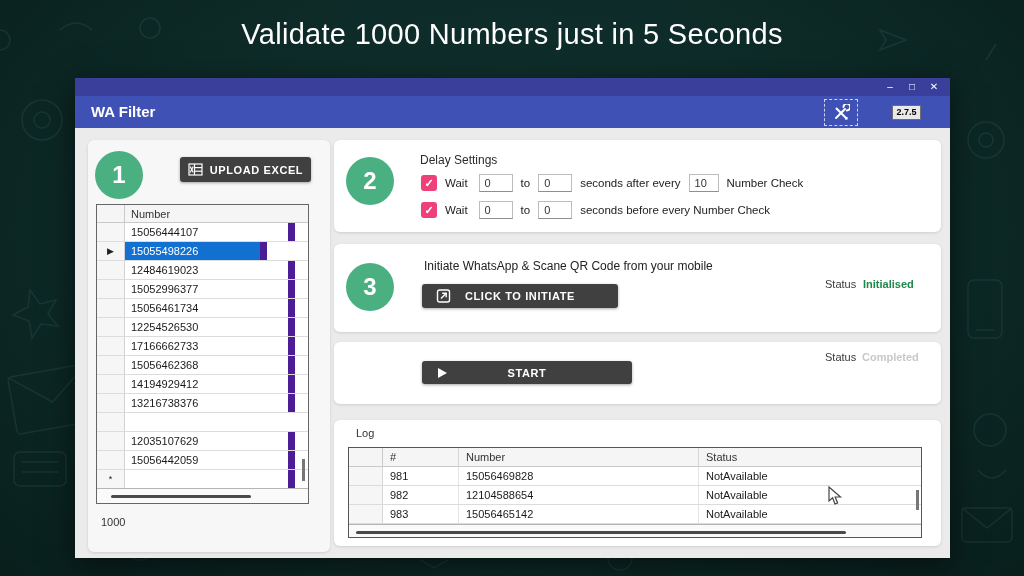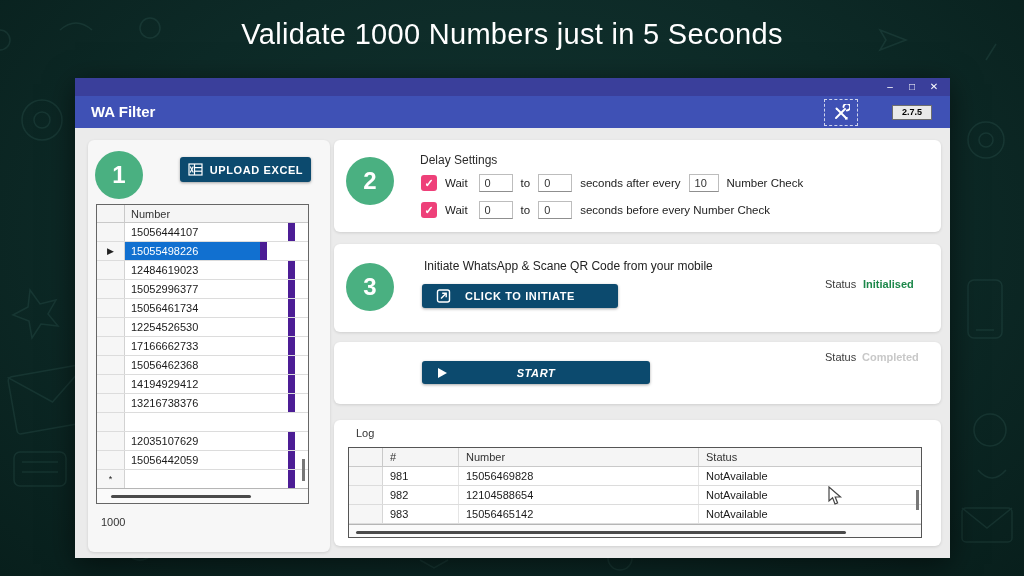--- a/index.html
+++ b/index.html
@@ -29,39 +29,39 @@
   .appbar {
     position:absolute; left:0; top:18px; width:100%; height:32px;
     background:#3f51b5; color:#fff;
   }
   .appbar .title { position:absolute; left:16px; top:7px; font-size:15px; font-weight:bold; }
   .tools-box {
     position:absolute; left:749px; top:3px; width:34px; height:27px;
     border:1px dashed rgba(255,255,255,.75); display:flex; align-items:center; justify-content:center;
   }
   .ver-badge {
-    position:absolute; left:817px; top:9px; width:40px; height:15px;
+    position:absolute; left:817px; top:9px; width:29px; height:15px;
     background:#e9e9e9; border:1px solid #6e6e6e; color:#000;
     font-size:9px; font-weight:bold; text-align:center; line-height:13px;
   }
   
   .card { position:absolute; background:#fff; border-radius:6px; box-shadow:0 1px 3px rgba(0,0,0,.12); }
   .card-left   { left:13px;  top:62px;  width:242px; height:412px; background:#f7f7f7; }
   .card-delay  { left:259px; top:62px;  width:607px; height:92px; }
   .card-init   { left:259px; top:166px; width:607px; height:88px; }
   .card-start  { left:259px; top:264px; width:607px; height:62px; }
   .card-log    { left:259px; top:342px; width:607px; height:126px; }
   .circle {
     position:absolute; width:48px; height:48px; border-radius:50%;
     background:#4ab081; color:#fff; font-size:24px; font-weight:bold;
     display:flex; align-items:center; justify-content:center;
   }
   
   .btn {
-    position:absolute; background:#0c4a6e; color:#fff; border:none; border-radius:3px;
+    position:absolute; background:#404040; color:#fff; border:none; border-radius:3px;
     font-family:"Liberation Sans", sans-serif; font-size:11px; font-weight:bold;
     letter-spacing:.6px; box-shadow:0 1px 3px rgba(0,0,0,.35); cursor:pointer;
     display:flex; align-items:center; justify-content:center;
   }
   .btn .lefticon { position:absolute; left:14px; top:50%; transform:translateY(-50%); display:flex; }
   .btn-upload { left:92px; top:17px; width:131px; height:25px; gap:7px; }
   
   .grid {
     position:absolute; left:8px; top:64px; width:213px; height:300px;
     background:#fff; border:1px solid #666; font-size:11px; color:#1a1a1a;
@@ -316,21 +316,21 @@
     </button>
 
     <span class="status-label" style="left:491px; top:34px;">Status</span>
     <span class="status-value st-green" style="left:529px; top:34px;">Initialised</span>
   </div>
 
   <div class="card card-start">
     <span class="status-label" style="left:491px; top:9px;">Status</span>
     <span class="status-value st-muted" style="left:528px; top:9px;">Completed</span>
 
-    <button class="btn" style="left:88px; top:19px; width:228px; height:23px;font-style:italic;">
+    <button class="btn" style="left:88px; top:19px; width:210px; height:23px;">
       <span class="lefticon">
         <svg width="12" height="12" viewBox="0 0 12 12">
           <polygon points="2,1 11,6 2,11" fill="#fff"></polygon>
         </svg>
       </span>
       <span>START</span>
     </button>
   </div>
 
   <div class="card card-log">

